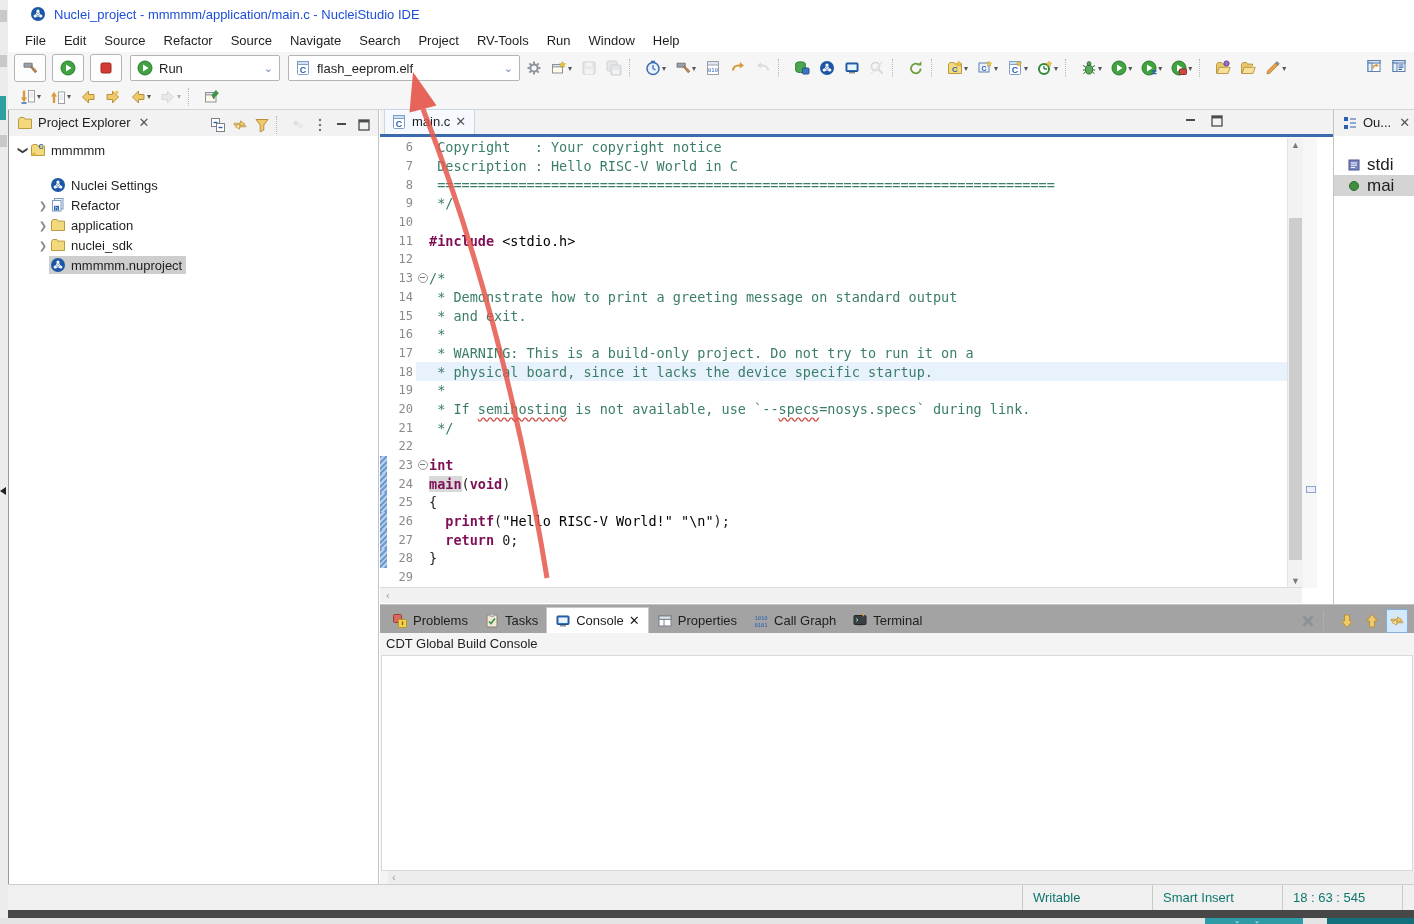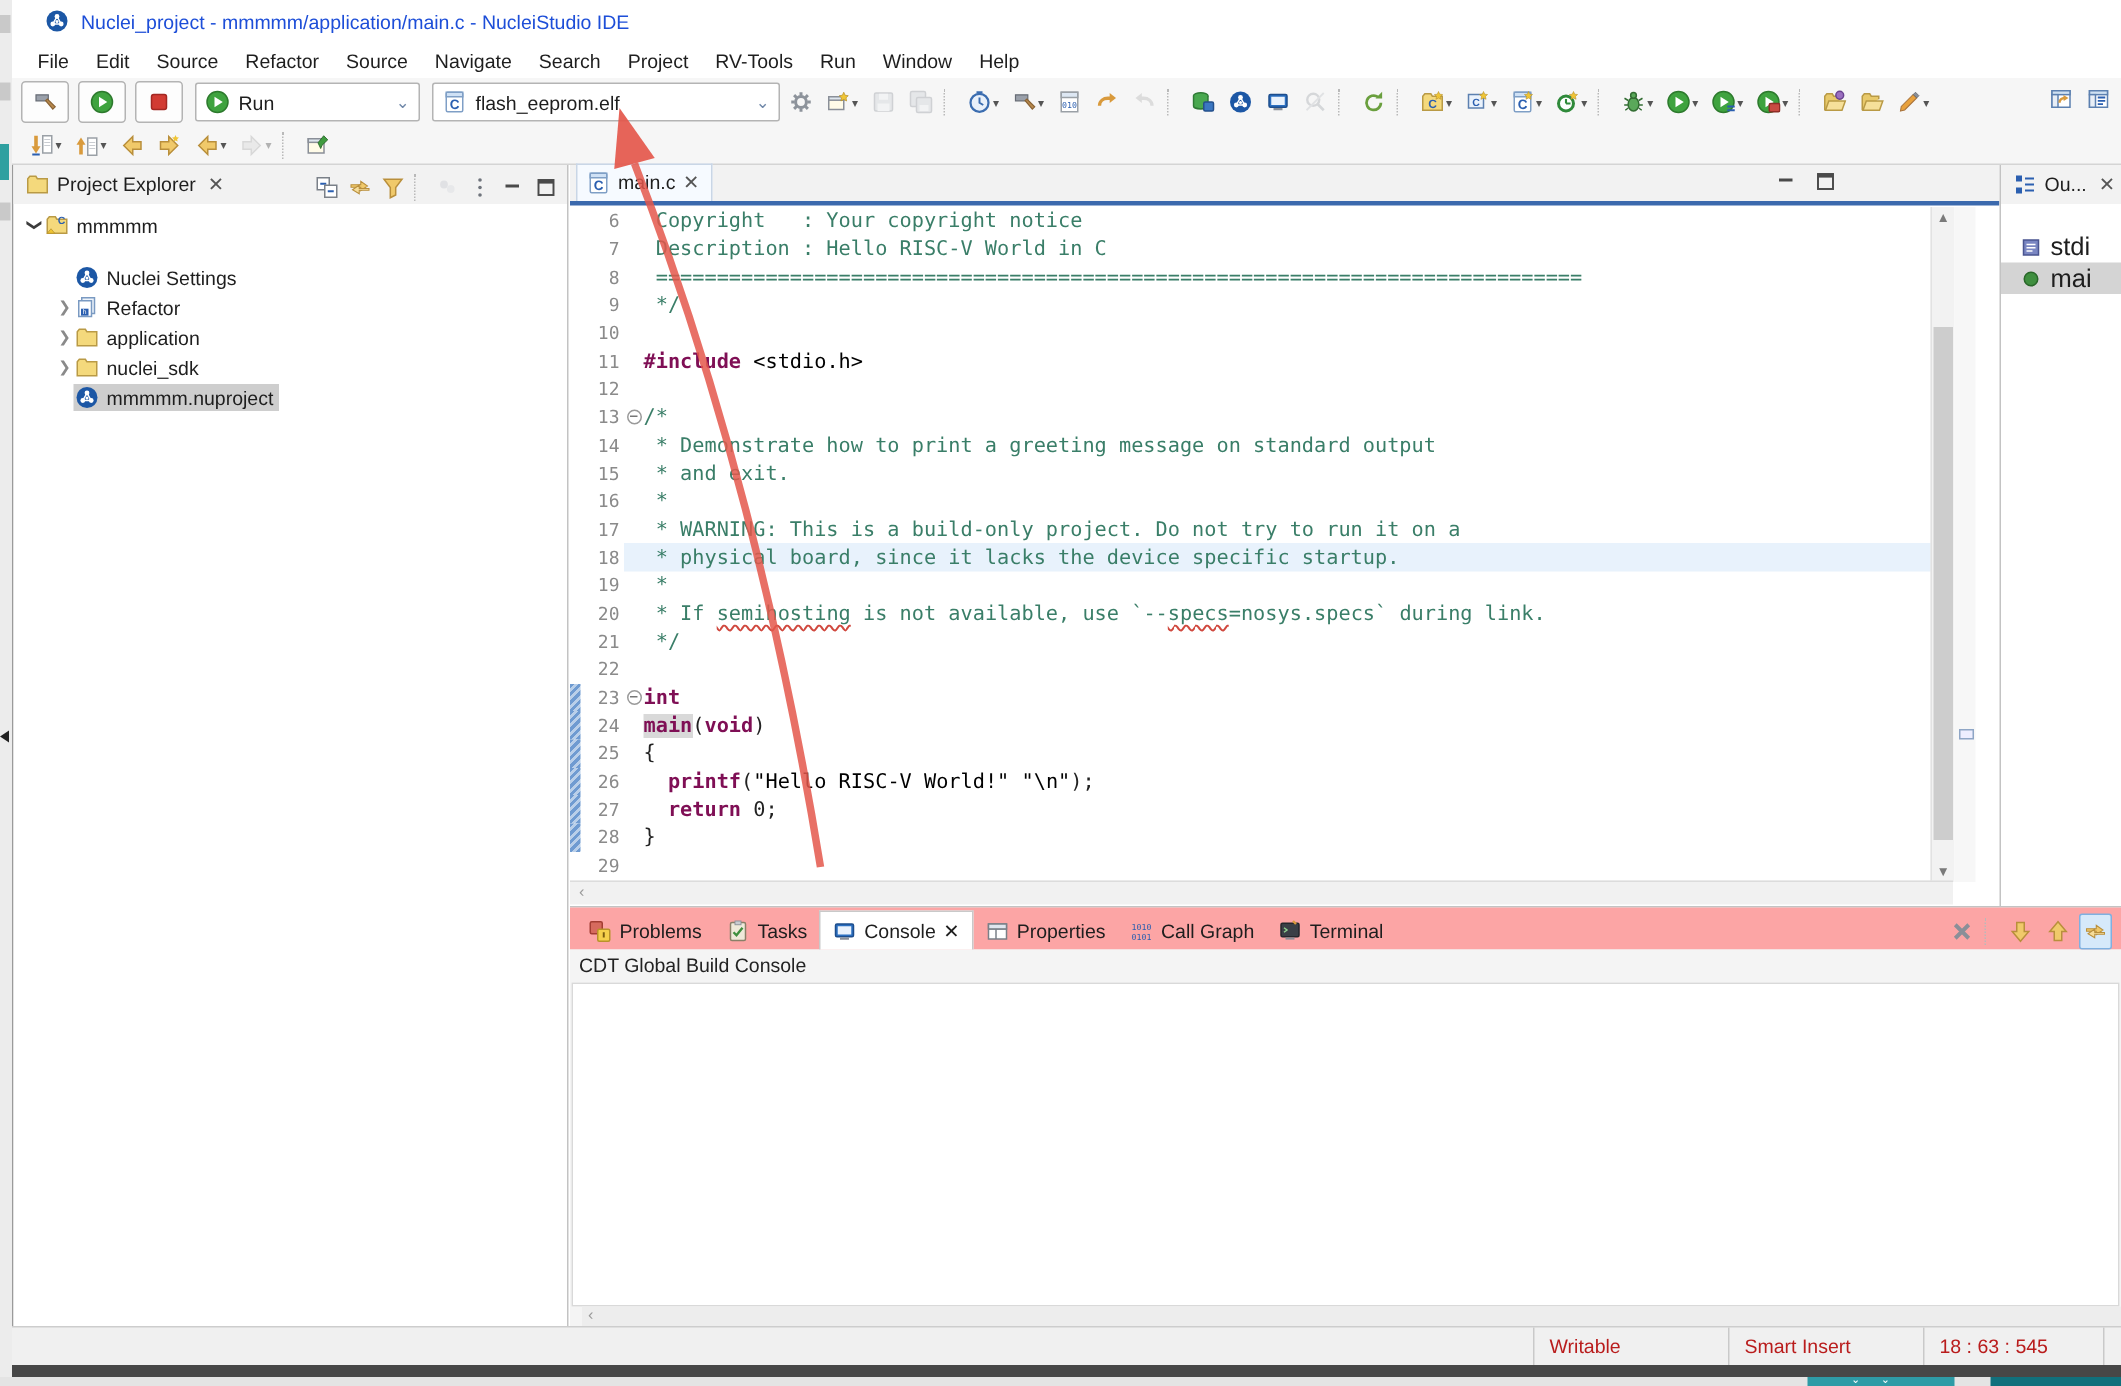--- a/index.html
+++ b/index.html
@@ -71,31 +71,31 @@
   .sb-arrow{position:absolute;left:0;width:15px;height:14px;color:#7a7a7a;font-size:9px;text-align:center;line-height:14px;}
   #ed-overview{position:absolute;right:16px;top:28px;width:14px;height:450px;background:#f7f7f7;}
   #ed-overview .mkr{position:absolute;left:3px;top:348px;width:8px;height:5px;border:1px solid #8fa6c6;background:#eef;}
   #ed-hscroll{position:absolute;left:0;top:477px;width:922px;height:16px;background:#f1f1f1;border-top:1px solid #dcdcdc;color:#9a9a9a;font-size:11px;line-height:15px;padding-left:6px;box-sizing:border-box;}
   
   #outline{position:absolute;left:1333px;top:110px;width:81px;height:494px;background:#fff;border-left:1px solid #c3c3c3;box-sizing:border-box;}
   .orow{height:21px;display:flex;align-items:center;gap:5px;padding-left:12px;font-size:17px;}
   .orow.sel{background:#d4d4d4;}
   
   #console{position:absolute;left:380px;top:604px;width:1034px;height:280px;background:#f4f4f4;border-top:1px solid #c3c3c3;box-sizing:border-box;}
-  #console-tabs{height:28px;display:flex;align-items:flex-end;background:#fca5a5;}
+  #console-tabs{height:28px;display:flex;align-items:flex-end;background:#a3a3a3;}
   .ctab{display:inline-flex;align-items:center;gap:5px;padding:4px 8px;font-size:13px;}
   .ctab.active{background:#fff;border:1px solid #c9c9c9;border-bottom:none;}
   #console-right{margin-left:auto;display:flex;align-items:center;padding-right:6px;}
   #console-right .tb-item.active{border:1px solid #7fb0e0;background:#d6e9fa;border-radius:2px;}
   #console-sub{padding:3px 6px;font-size:13px;color:#222;background:#f4f4f4;}
   #console-body{position:absolute;left:1px;top:50px;width:1032px;height:216px;background:#fff;border:1px solid #d9d9d9;box-sizing:border-box;}
   #console-hscroll{position:absolute;left:8px;top:266px;width:1026px;height:14px;background:#ededed;color:#9a9a9a;font-size:11px;line-height:13px;padding-left:4px;box-sizing:border-box;}
   
   #statusbar{position:absolute;left:8px;top:884px;width:1406px;height:26px;background:#f0f0f0;border-top:1px solid #cdcdcd;display:flex;align-items:center;box-sizing:border-box;}
-  .st-cell{height:100%;display:flex;align-items:center;padding-left:10px;border-left:1px solid #c9c9c9;box-sizing:border-box;font-size:13px;color:#b91c1c;}
+  .st-cell{height:100%;display:flex;align-items:center;padding-left:10px;border-left:1px solid #c9c9c9;box-sizing:border-box;font-size:13px;color:#0f766e;}
   #st-spacer{flex:1;}
   #st-grip{width:12px;color:#b0b0b0;font-size:10px;letter-spacing:-2px;}
   
   #bottom-dark{position:absolute;left:8px;top:910px;width:1406px;height:8px;background:#474747;}
   #task-peek{position:absolute;left:0;top:918px;width:1414px;height:6px;background:#e4e4e4;}
   #task-peek .tseg1{position:absolute;left:1205px;top:0;width:98px;height:6px;background:#2e9ba6;color:#fff;font-size:7px;line-height:5px;text-align:center;letter-spacing:14px;}
   #task-peek .tseg2{position:absolute;left:1327px;top:0;width:87px;height:6px;background:#11707c;}
   
   #anno{position:absolute;left:0;top:0;width:1414px;height:924px;pointer-events:none;z-index:99;}
   svg.ic{display:inline-block;vertical-align:middle;}

